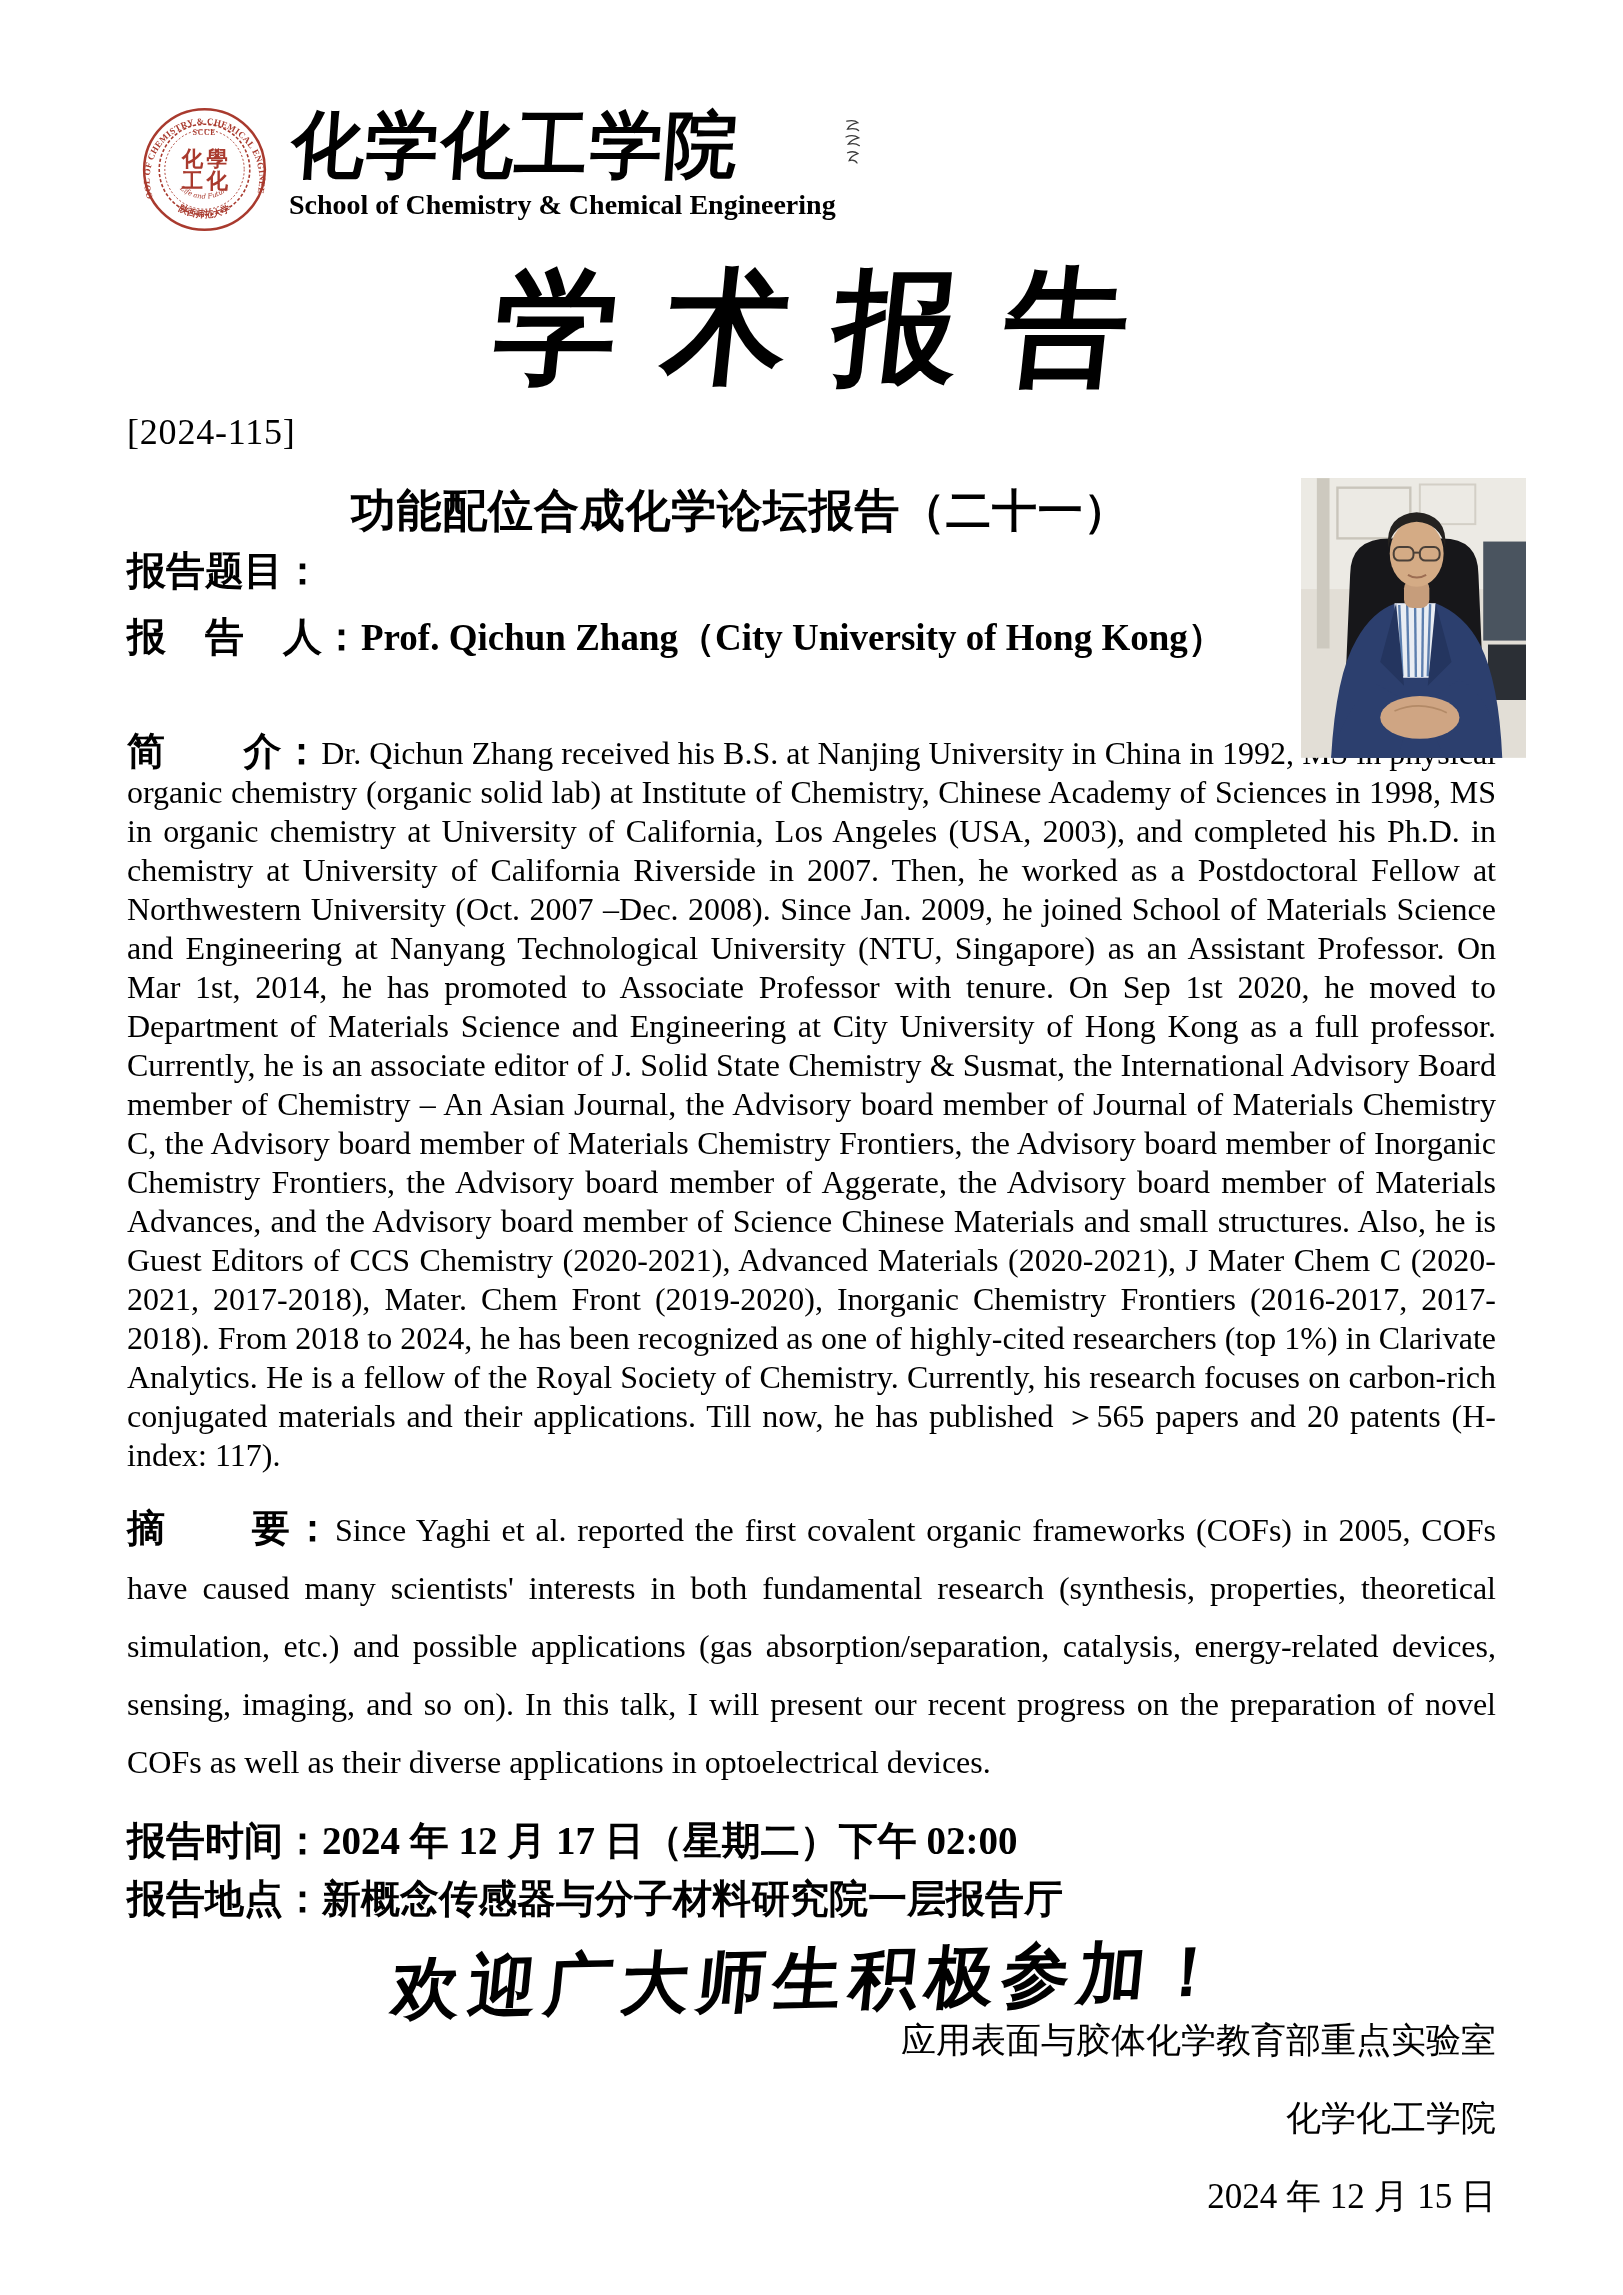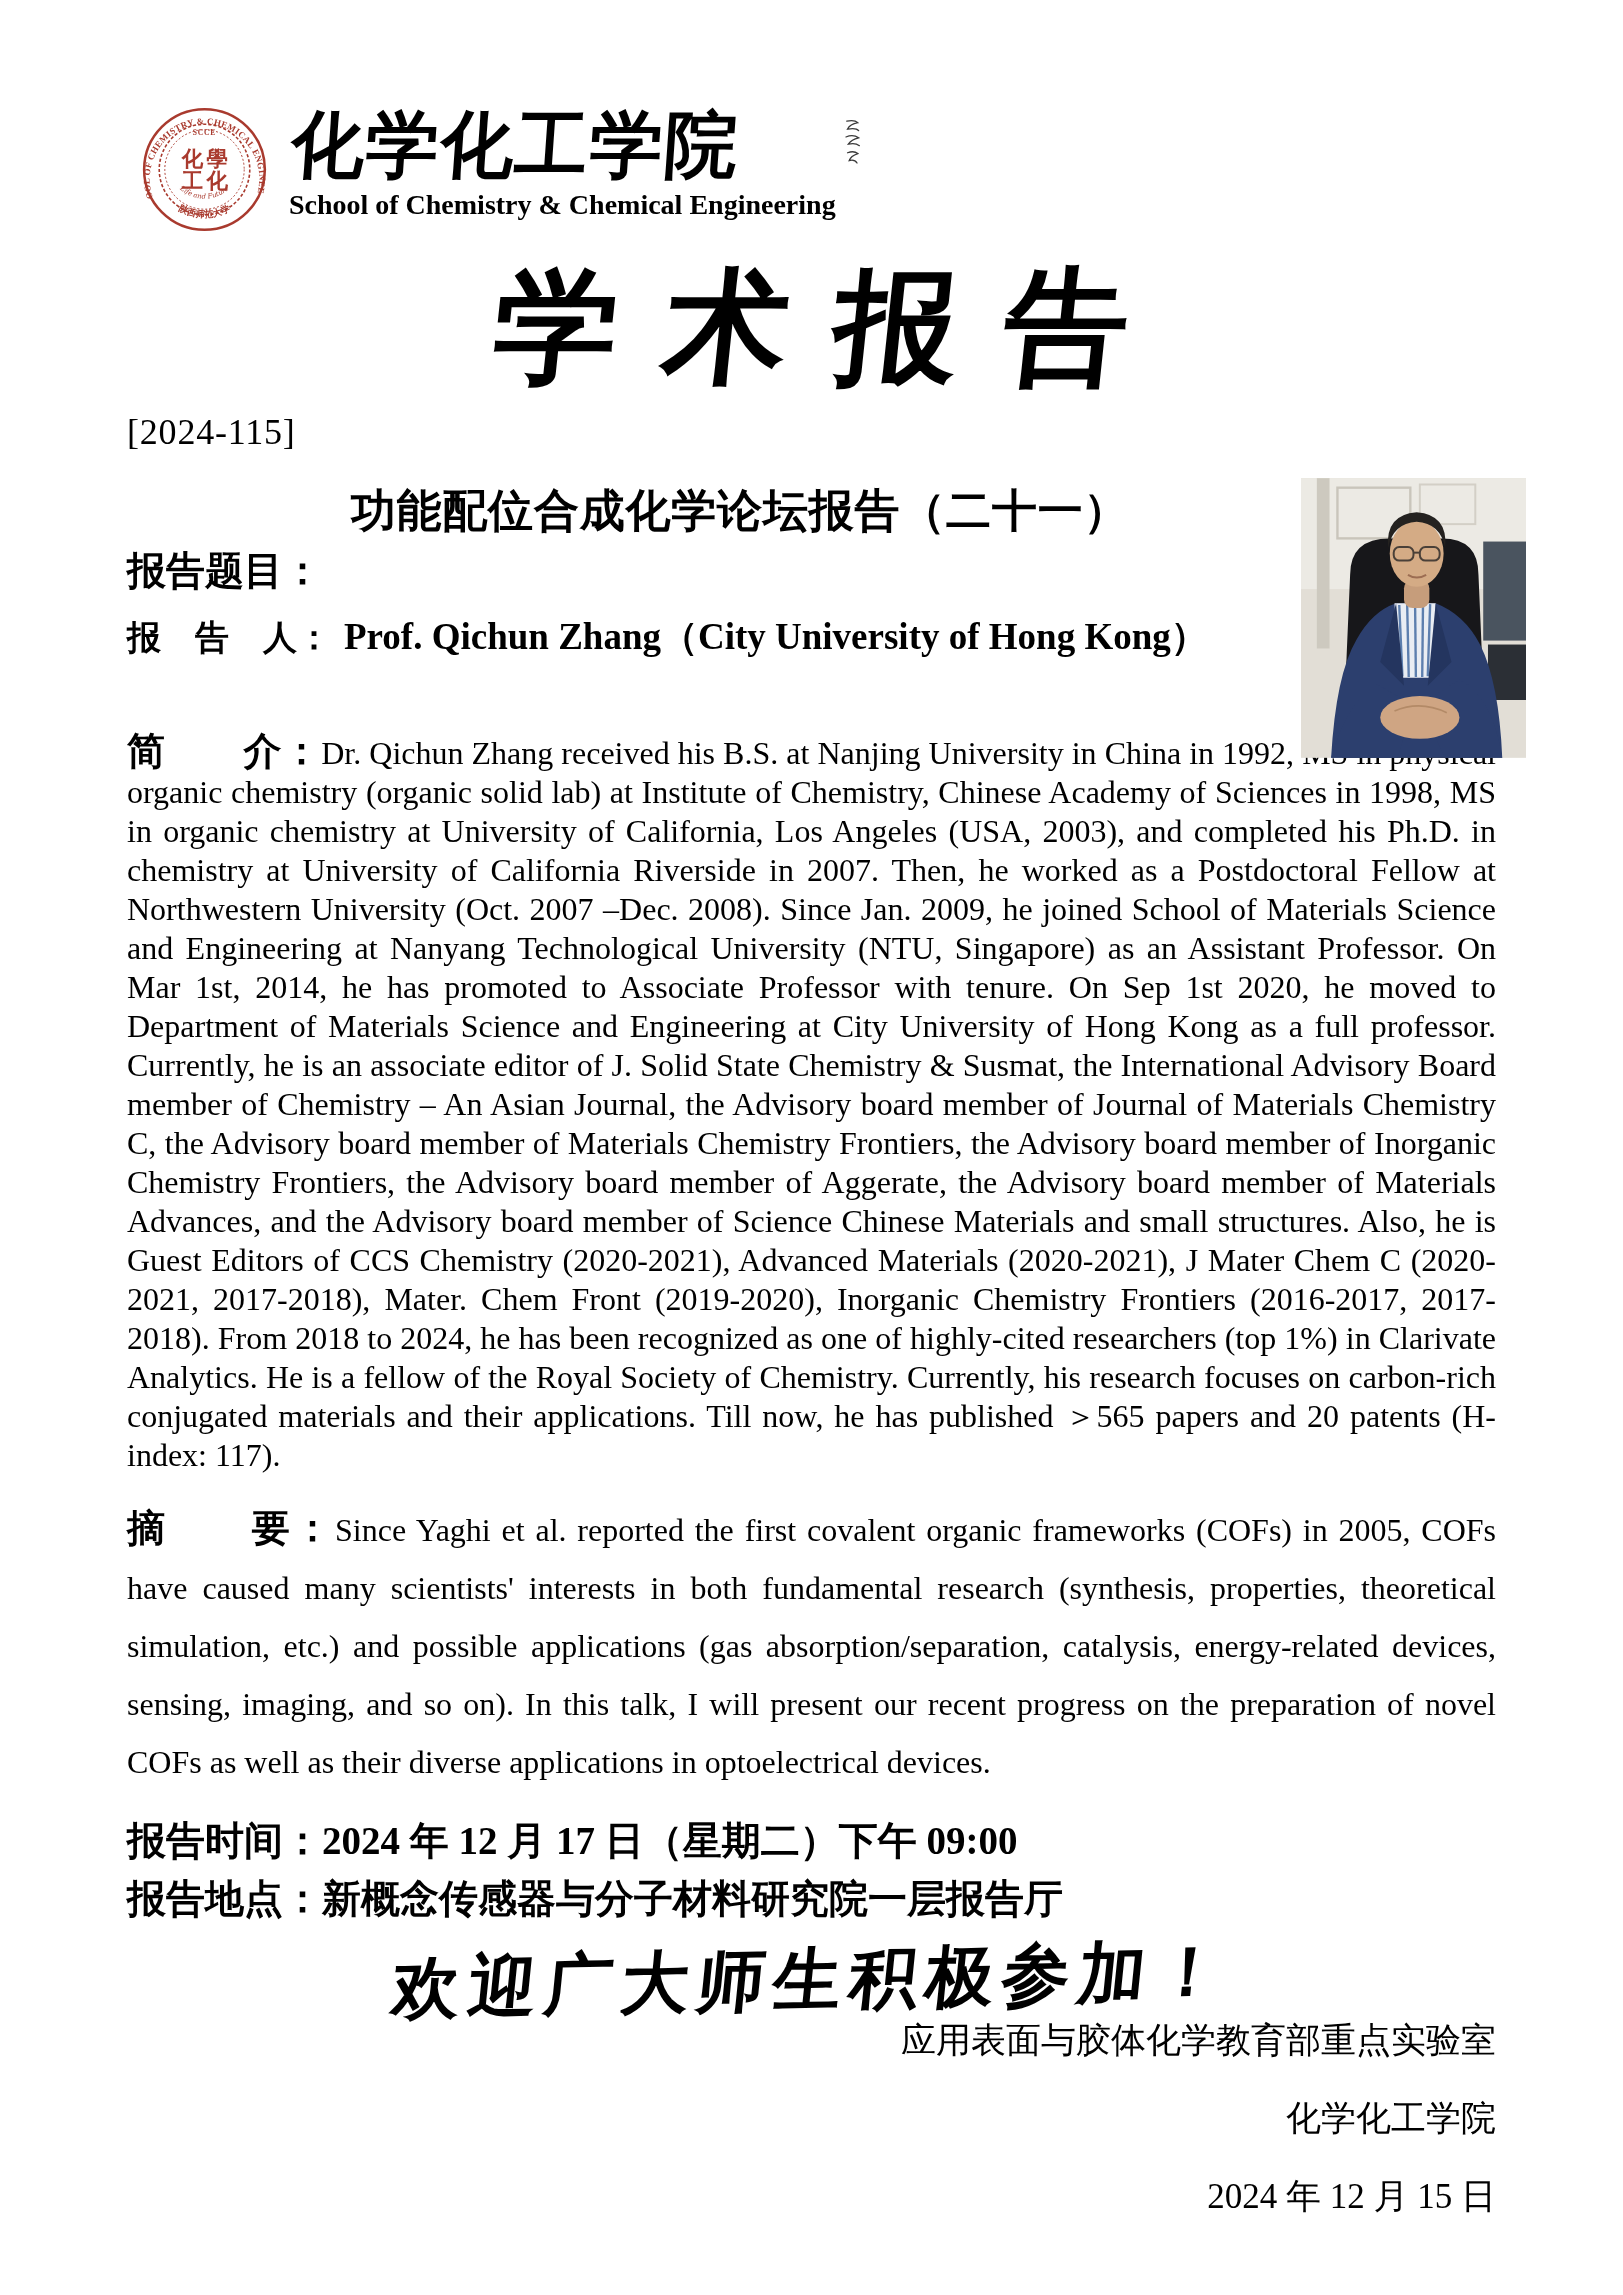--- a/index.html
+++ b/index.html
@@ -81,21 +81,21 @@
     font-size: 39px;
     line-height: 44px;
     white-space: nowrap;
   }
   .topic-lines { font-weight: bold; font-size: 36px; line-height: 44px; }
   .topic-line2 { margin-top: 45px; }
   .speaker-row { display: flex; margin-top: 20.6px; align-items: baseline; }
   .speaker-label {
     flex: 0 0 217px;
     font-weight: bold;
-    font-size: 34px;
+    font-size: 39px;
     line-height: 48px;
     white-space: nowrap;
   }
   .speaker-name { font-weight: bold; font-size: 37px; line-height: 48px; }
   
   .bio-para {
     margin-top: 70px;
     font-size: 32px;
     line-height: 39px;
     text-align: justify;
@@ -235,21 +235,21 @@
       <div class="speaker-label">报　告　人：</div>
       <div class="speaker-name">Prof. Qichun Zhang（City University of Hong Kong）</div>
     </div>
   </div>
 
   <p class="bio-para"><span class="para-label">简　　介：</span><span>Dr. Qichun Zhang received his B.S. at Nanjing University in China in 1992, MS in physical organic chemistry (organic solid lab) at Institute of Chemistry, Chinese Academy of Sciences in 1998, MS in organic chemistry at University of California, Los Angeles (USA, 2003), and completed his Ph.D. in chemistry at University of California Riverside in 2007. Then, he worked as a Postdoctoral Fellow at Northwestern University (Oct. 2007 –Dec. 2008). Since Jan. 2009, he joined School of Materials Science and Engineering at Nanyang Technological University (NTU, Singapore) as an Assistant Professor. On Mar 1st, 2014, he has promoted to Associate Professor with tenure. On Sep 1st 2020, he moved to Department of Materials Science and Engineering at City University of Hong Kong as a full professor. Currently, he is an associate editor of J. Solid State Chemistry &amp; Susmat, the International Advisory Board member of Chemistry – An Asian Journal, the Advisory board member of Journal of Materials Chemistry C, the Advisory board member of Materials Chemistry Frontiers, the Advisory board member of Inorganic Chemistry Frontiers, the Advisory board member of Aggerate, the Advisory board member of Materials Advances, and the Advisory board member of Science Chinese Materials and small structures. Also, he is Guest Editors of CCS Chemistry (2020-2021), Advanced Materials (2020-2021), J Mater Chem C (2020-2021, 2017-2018), Mater. Chem Front (2019-2020), Inorganic Chemistry Frontiers (2016-2017, 2017-2018). From 2018 to 2024, he has been recognized as one of highly-cited researchers (top 1%) in Clarivate Analytics. He is a fellow of the Royal Society of Chemistry. Currently, his research focuses on carbon-rich conjugated materials and their applications. Till now, he has published ＞565 papers and 20 patents (H-index: 117).</span></p>
 
   <p class="abstract-para"><span class="para-label">摘　　要：</span><span>Since Yaghi et al. reported the first covalent organic frameworks (COFs) in 2005, COFs have caused many scientists' interests in both fundamental research (synthesis, properties, theoretical simulation, etc.) and possible applications (gas absorption/separation, catalysis, energy-related devices, sensing, imaging, and so on). In this talk, I will present our recent progress on the preparation of novel COFs as well as their diverse applications in optoelectrical devices.</span></p>
 
   <div class="schedule">
-    <div class="schedule-line"><span>报告时间：</span><span>2024 年 12 月 17 日（星期二）下午 09:00</span></div>
+    <div class="schedule-line"><span>报告时间：</span><span>2024 年 12 月 17 日（星期二）下午 02:00</span></div>
     <div class="schedule-line"><span>报告地点：</span><span>新概念传感器与分子材料研究院一层报告厅</span></div>
   </div>
 
   <div class="welcome-line">欢迎广大师生积极参加！</div>
 
   <div class="footer-block">
     <div class="footer-line">应用表面与胶体化学教育部重点实验室</div>
     <div class="footer-line">化学化工学院</div>
     <div class="footer-line">2024 年 12 月 15 日</div>
   </div>

